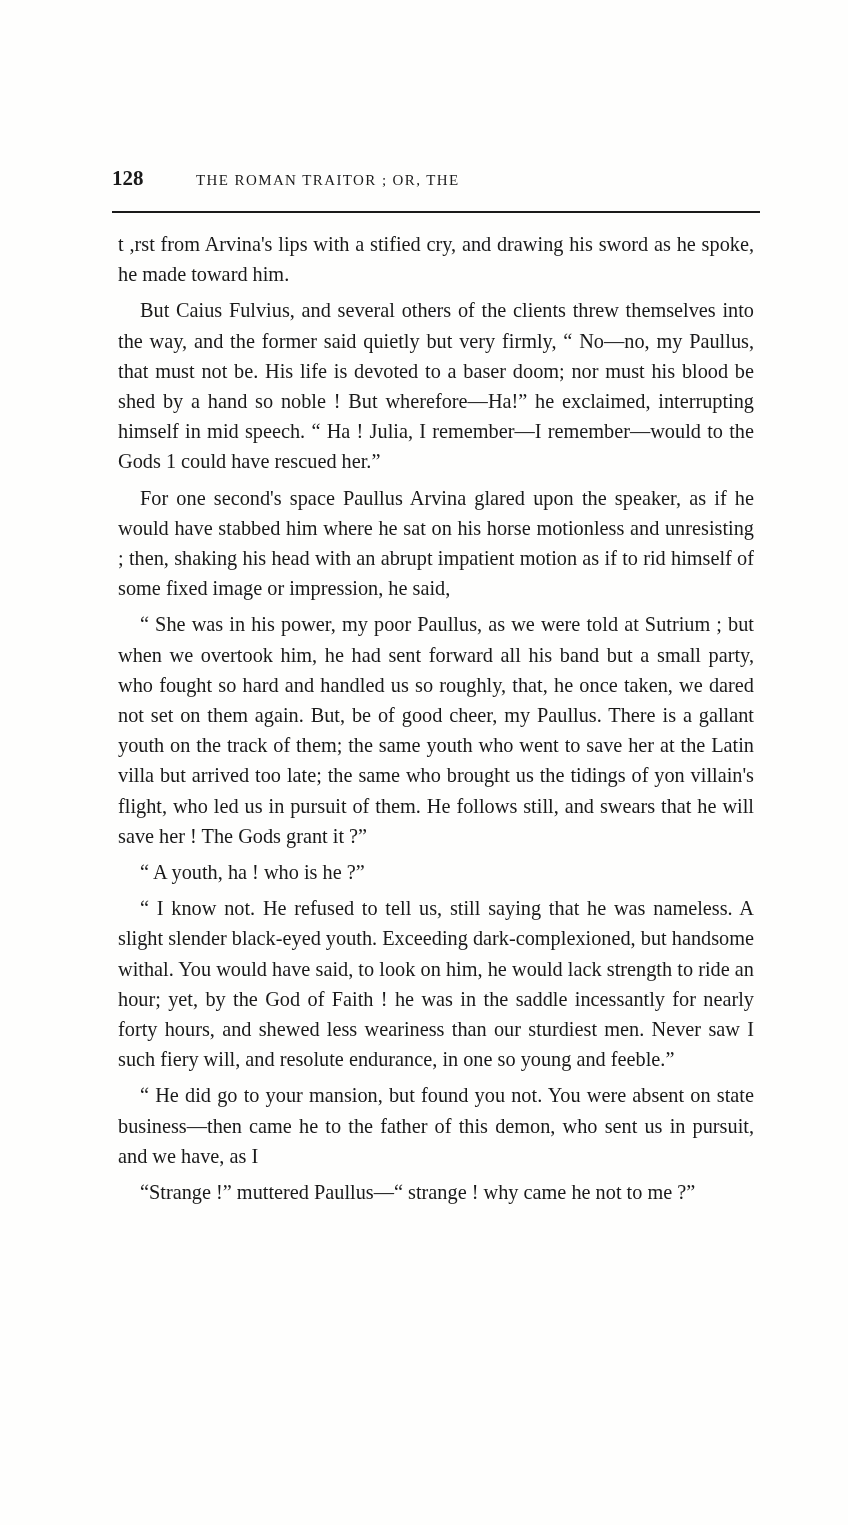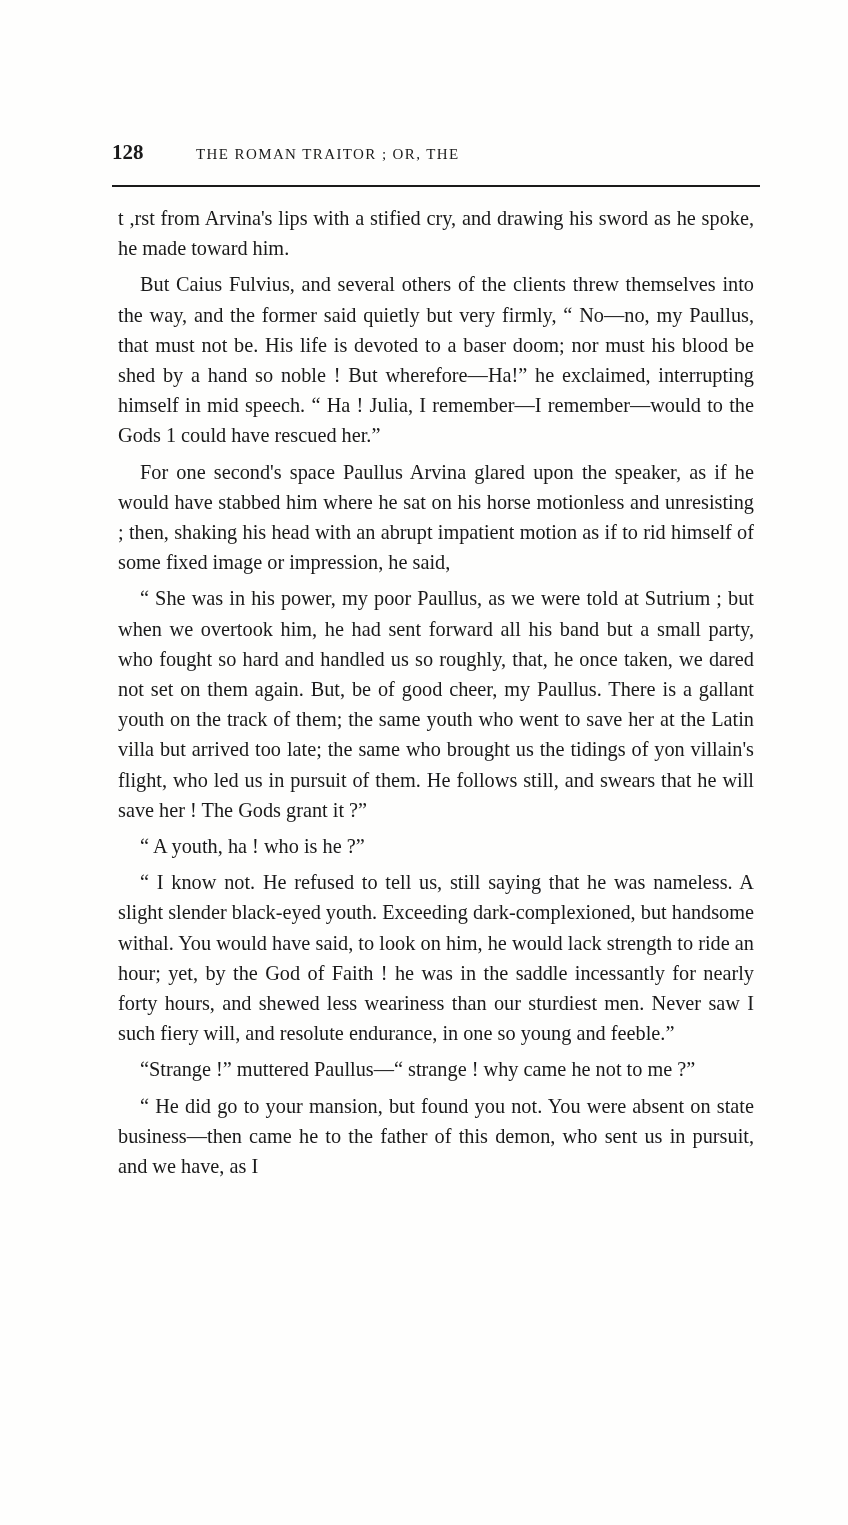--- a/index.html
+++ b/index.html
@@ -23,20 +23,21 @@
   .content {
     position: absolute;
     left: 112px;
     top: 140px;
     width: 648px;
   }
   .header-row {
     display: flex;
     align-items: baseline;
     height: 34px;
+    margin-top: 26px;
   }
   .folio {
     font-size: 21px;
     font-weight: bold;
     font-family: "Liberation Serif", serif;
     letter-spacing: 0px;
     width: 84px;
   }
   .running-title {
     font-size: 15px;
@@ -81,18 +82,18 @@
 
     <hr class="rule">
 
     <div class="body-text">
       <p>t  ,rst from Arvina's lips with a stified cry, and drawing his sword as he spoke, he made toward him.</p>
       <p class="indent">But Caius Fulvius, and several others of the clients threw themselves into the way, and the former said quietly but very firmly, “ No—no, my Paullus, that must not be. His life is devoted to a baser doom; nor must his blood be shed by a hand so noble !   But wherefore—Ha!” he exclaimed, interrupting himself in mid speech.   “ Ha ! Julia, I remember—I remember—would to the Gods 1 could have rescued her.”</p>
       <p class="indent">For one second's space Paullus Arvina glared upon the speaker, as if he would have stabbed him where he sat on his horse motionless and unresisting ; then, shaking his head with an abrupt impatient motion as if to rid himself of some fixed image or impression, he said,</p>
       <p class="indent">“ She was in his power, my poor Paullus, as we were told at Sutrium ; but when we overtook him, he had sent forward all his band but a small party, who fought so hard and handled us so roughly, that, he once taken, we dared not set on them again.   But, be of good cheer, my Paullus. There is a gallant youth on the track of them; the same youth who went to save her at the Latin villa but arrived too late; the same who brought us the tidings of yon villain's flight, who led us in pursuit of them.   He follows still, and swears that he will save her !   The Gods grant it ?”</p>
       <p class="indent">“ A youth, ha ! who is he ?”</p>
       <p class="indent">“ I know not.   He refused to tell us, still saying that he was nameless.   A slight slender black-eyed youth.   Exceeding dark-complexioned, but handsome withal.   You would have said, to look on him, he would lack strength to ride an hour; yet, by the God of Faith ! he was in the saddle incessantly for nearly forty hours, and shewed less weariness than our sturdiest men.   Never saw I such fiery will, and resolute endurance, in one so young and feeble.”</p>
+      <p class="indent">“ He did go to your mansion, but found you not.   You were absent on state business—then came he to the father of this demon, who sent us in pursuit, and we have, as I</p>
       <p class="indent">“Strange !” muttered Paullus—“ strange ! why came he not to me ?”</p>
-      <p class="indent">“ He did go to your mansion, but found you not.   You were absent on state business—then came he to the father of this demon, who sent us in pursuit, and we have, as I</p>
     </div>
 
   </div>
 </div>
 
 </body></html>

